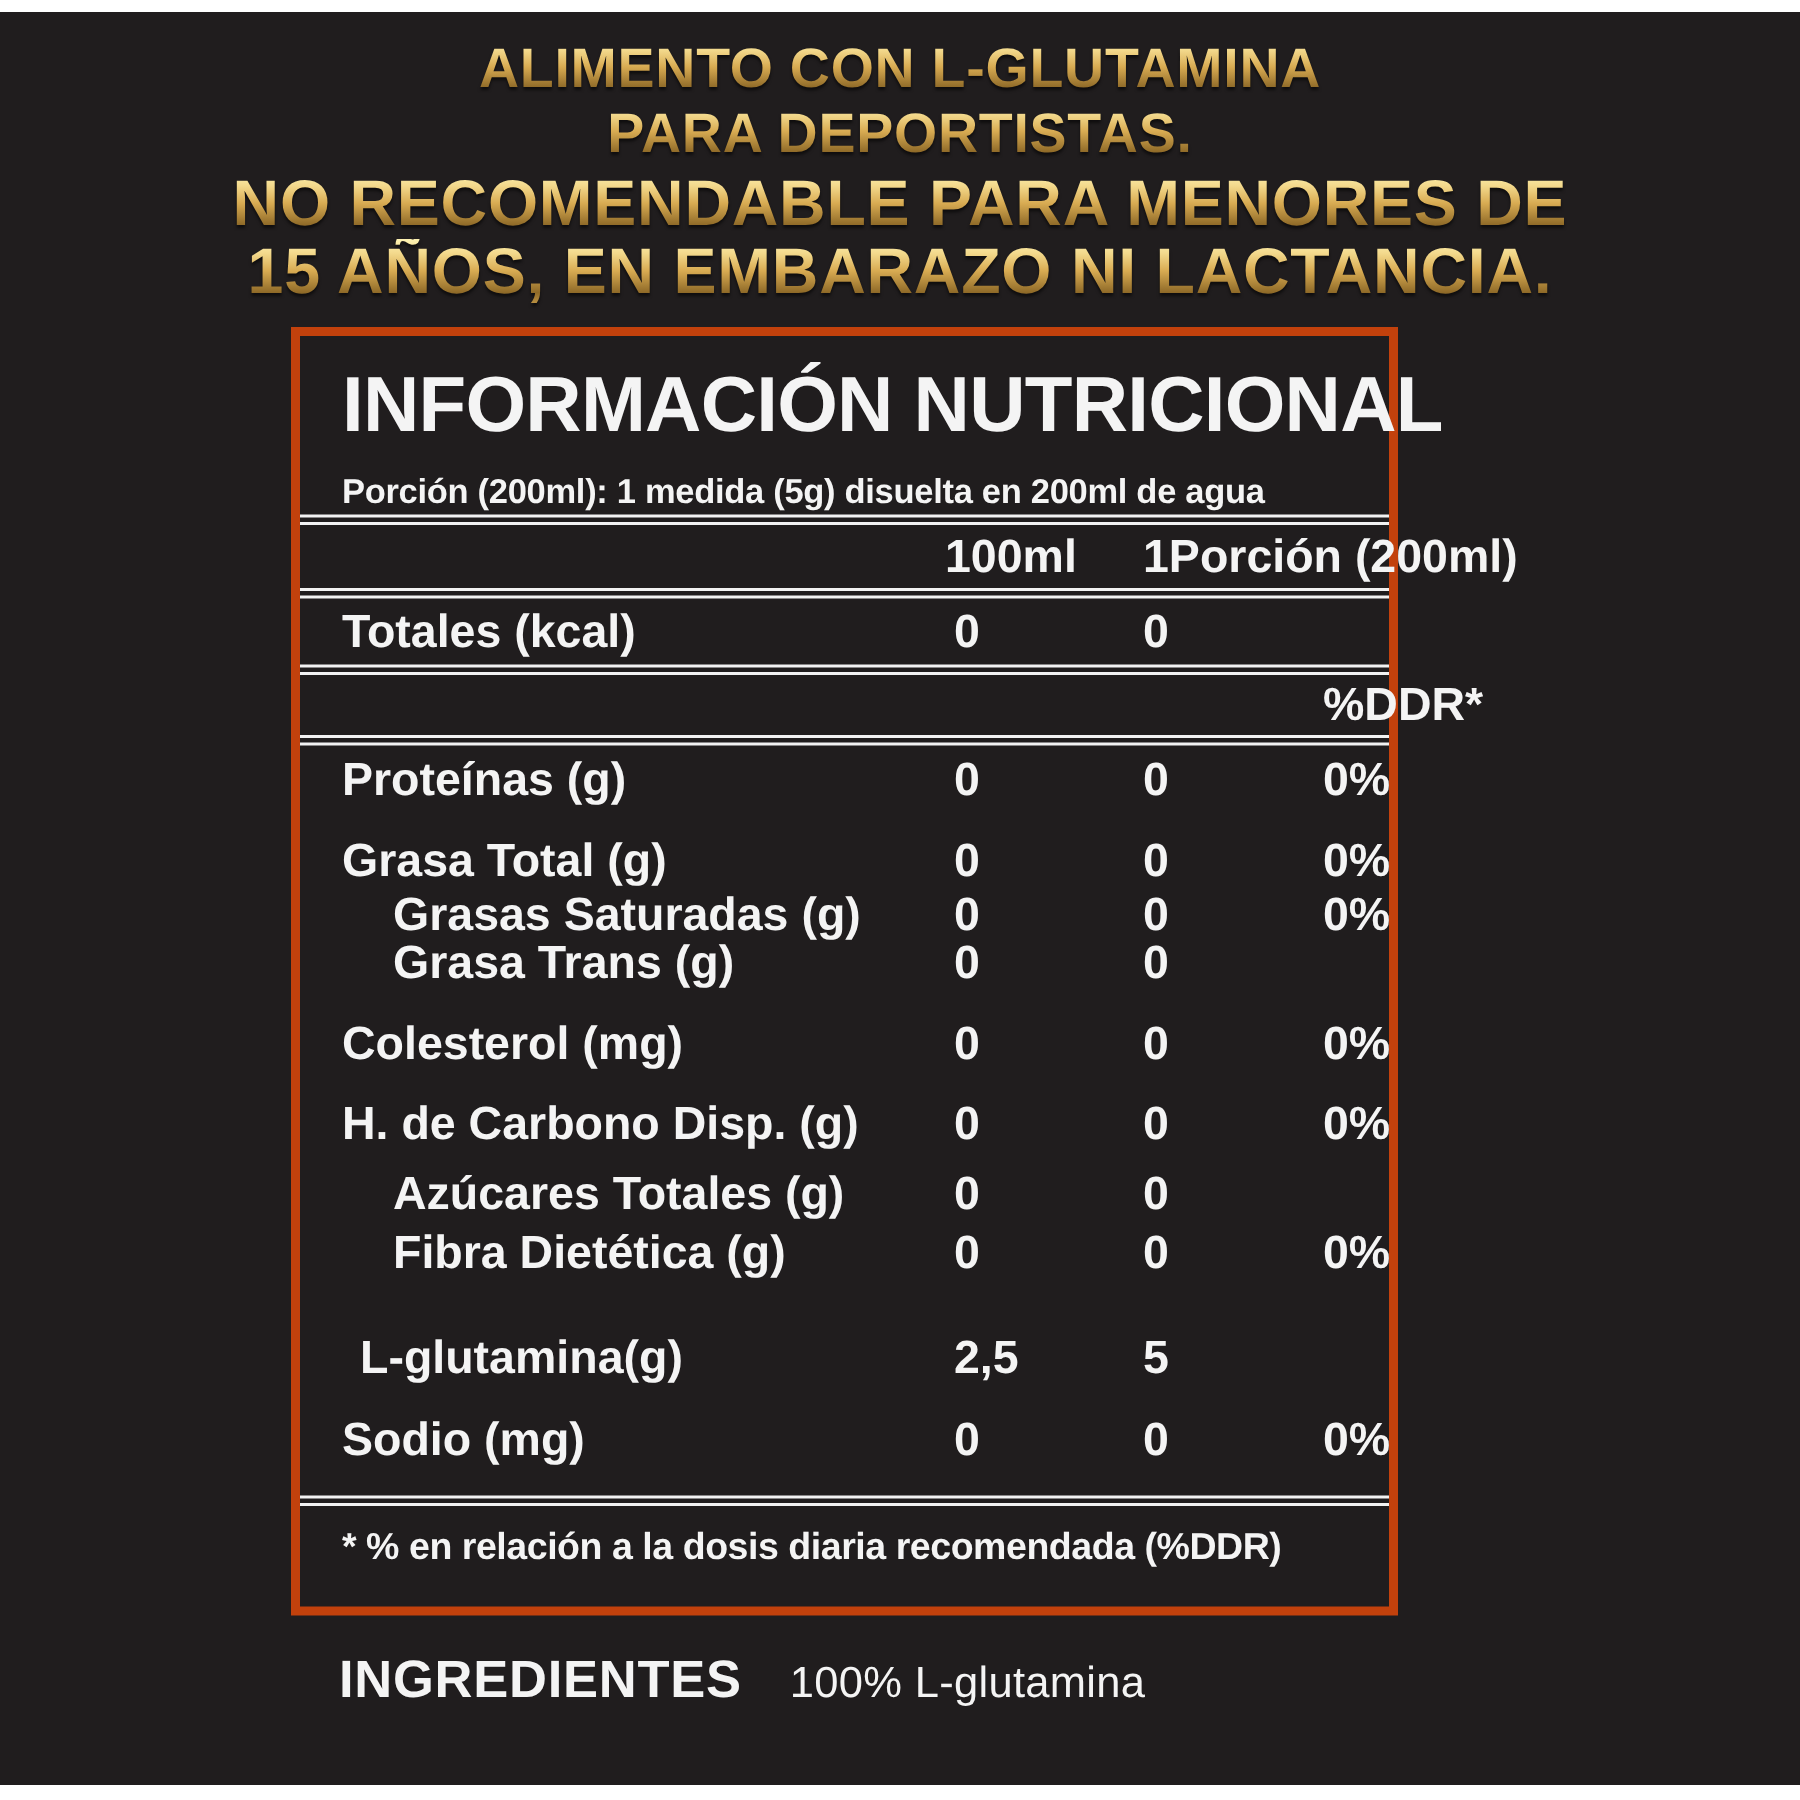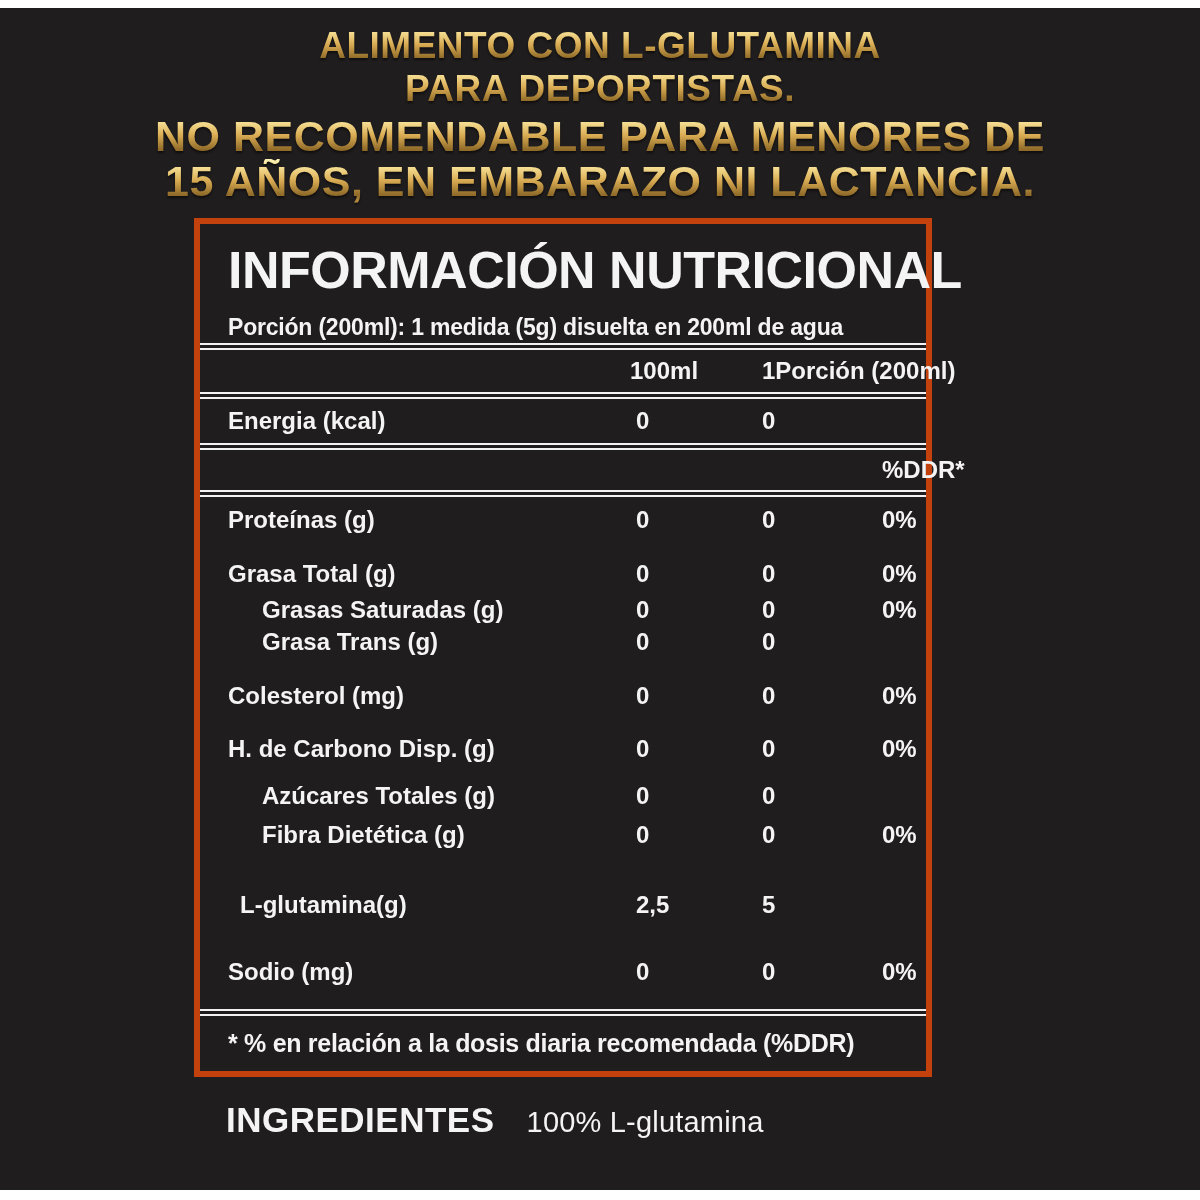--- a/index.html
+++ b/index.html
@@ -22,35 +22,35 @@
   .w-gap   { margin-top:4px; }
   
   .nutrition-table {
     margin:14px 0 0 194px; width:738px; height:859px;
     border:6px solid #c2410c; position:relative;
   }
   .pad { padding-left:28px; padding-right:28px; }
   .title { margin-top:20px; font-size:52px; line-height:52px; font-weight:bold; letter-spacing:-0.5px; white-space:nowrap; }
   .serving { margin-top:16px; font-size:23px; line-height:31px; font-weight:bold; letter-spacing:-0.2px; }
   .rule { border-top:2px solid #f2f2f2; border-bottom:2px solid #f2f2f2; height:7px; }
-  .hdr-row, .energy-row, .ddr-row, .row { position:relative; font-size:24px; font-weight:bold; }
+  .hdr-row, .energy-row, .ddr-row, .row { position:relative; font-size:31px; font-weight:bold; }
   .hdr-row { height:42px; }
   .energy-row { height:44px; }
   .ddr-row { height:40px; }
   .row { height:26px; }
   .lbl   { position:absolute; left:28px;  top:50%; transform:translateY(-50%); white-space:nowrap; }
   .cellh1{ position:absolute; left:430px; top:50%; transform:translateY(-50%); white-space:nowrap; }
   .cell1 { position:absolute; left:436px; top:50%; transform:translateY(-50%); }
   .cell2 { position:absolute; left:562px; top:50%; transform:translateY(-50%); white-space:nowrap; }
   .cell3 { position:absolute; left:682px; top:50%; transform:translateY(-50%); white-space:nowrap; }
   .indent .lbl { left:62px; }
   .half-indent .lbl { left:40px; }
   .mt10{margin-top:10px}.mt16{margin-top:28px}.mt6{margin-top:6px}
   .mt27{margin-top:27px}.mt21{margin-top:21px}.mt13{margin-top:13px}
-  .mt44{margin-top:44px}.mt29{margin-top:41px}
+  .mt44{margin-top:44px}.mt29{margin-top:29px}
   .rule-footer { margin-top:24px; }
   .footnote { margin-top:14px; font-size:25px; line-height:26px; font-weight:bold; letter-spacing:-0.3px; white-space:nowrap; }
   
   .ingredients { margin:23px 0 0 226px; display:flex; align-items:baseline; gap:32px; }
   .ing-title { font-size:35px; font-weight:bold; letter-spacing:0.5px; }
   .ing-value { font-size:29px; font-weight:normal; letter-spacing:0.2px; }
 </style>
 </head>
 <body>
 
@@ -73,21 +73,21 @@
     <div class="rule"></div>
 
     <div class="hdr-row">
       <span class="cellh1">100ml</span>
       <span class="cell2">1Porción (200ml)</span>
     </div>
 
     <div class="rule"></div>
 
     <div class="energy-row">
-      <span class="lbl">Energia (kcal)</span>
+      <span class="lbl">Totales (kcal)</span>
       <span class="cell1">0</span>
       <span class="cell2">0</span>
     </div>
 
     <div class="rule"></div>
 
     <div class="ddr-row">
       <span class="cell3">%DDR*</span>
     </div>
 

